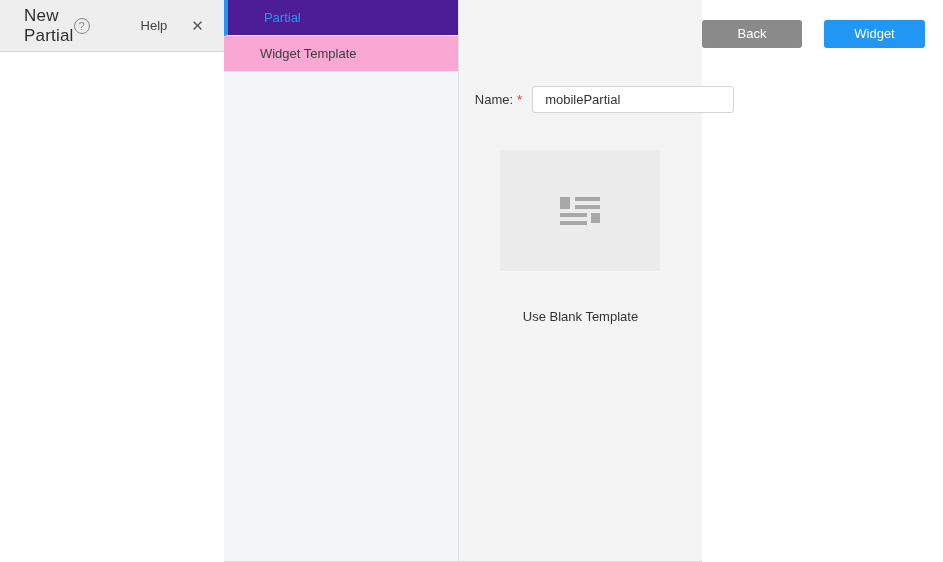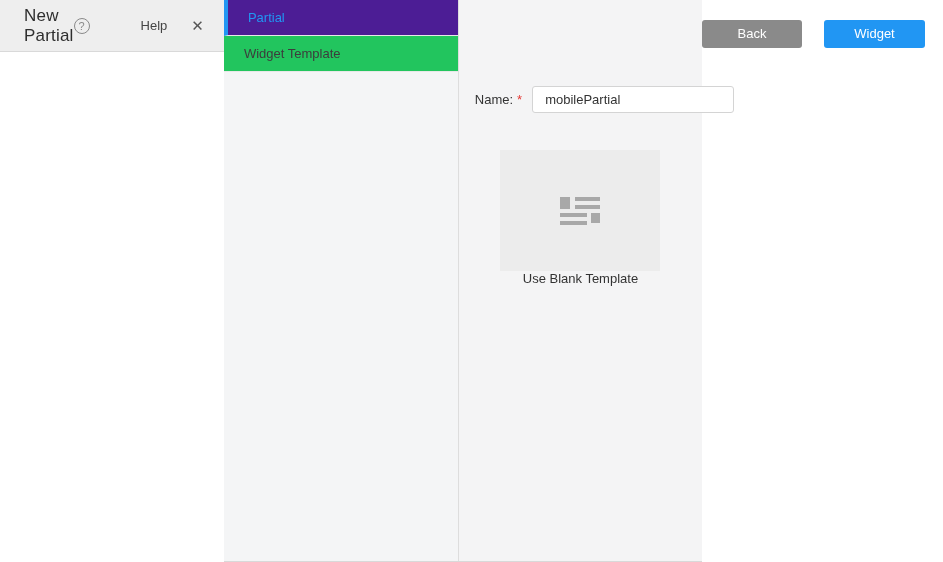--- a/index.html
+++ b/index.html
@@ -78,24 +78,24 @@
   .sidebar {
     flex: 0 0 235px;
     width: 235px;
     background: #f4f5f6;
     border-right: 1px solid #ddd;
   }
   .sidebar-item {
     height: 36px;
     display: flex;
     align-items: center;
-    padding-left: 20px;
+    padding-left: 36px;
     font-size: 13px;
     color: #3c3c3c;
-    background: #22c55e;
+    background: #f9a8d4;
     border-bottom: 1px solid #e8e8e8;
     cursor: pointer;
   }
   .sidebar-item.selected {
     background: #4c1d95;
     color: var(--accent, #2196f3);
     border-left: 4px solid var(--accent, #2196f3);
   }
 
   .main {
@@ -146,20 +146,21 @@
   }
   .template-thumb {
     width: 160px;
     height: 121px;
     background: #ececec;
     display: flex;
     align-items: center;
     justify-content: center;
   }
   .template-caption {
+    margin-top: 38px;
     font-size: 13px;
     color: #333;
   }
 
   
   .footer {
     flex: 0 0 67px;
     height: 67px;
     background: #fff;
     display: flex;

